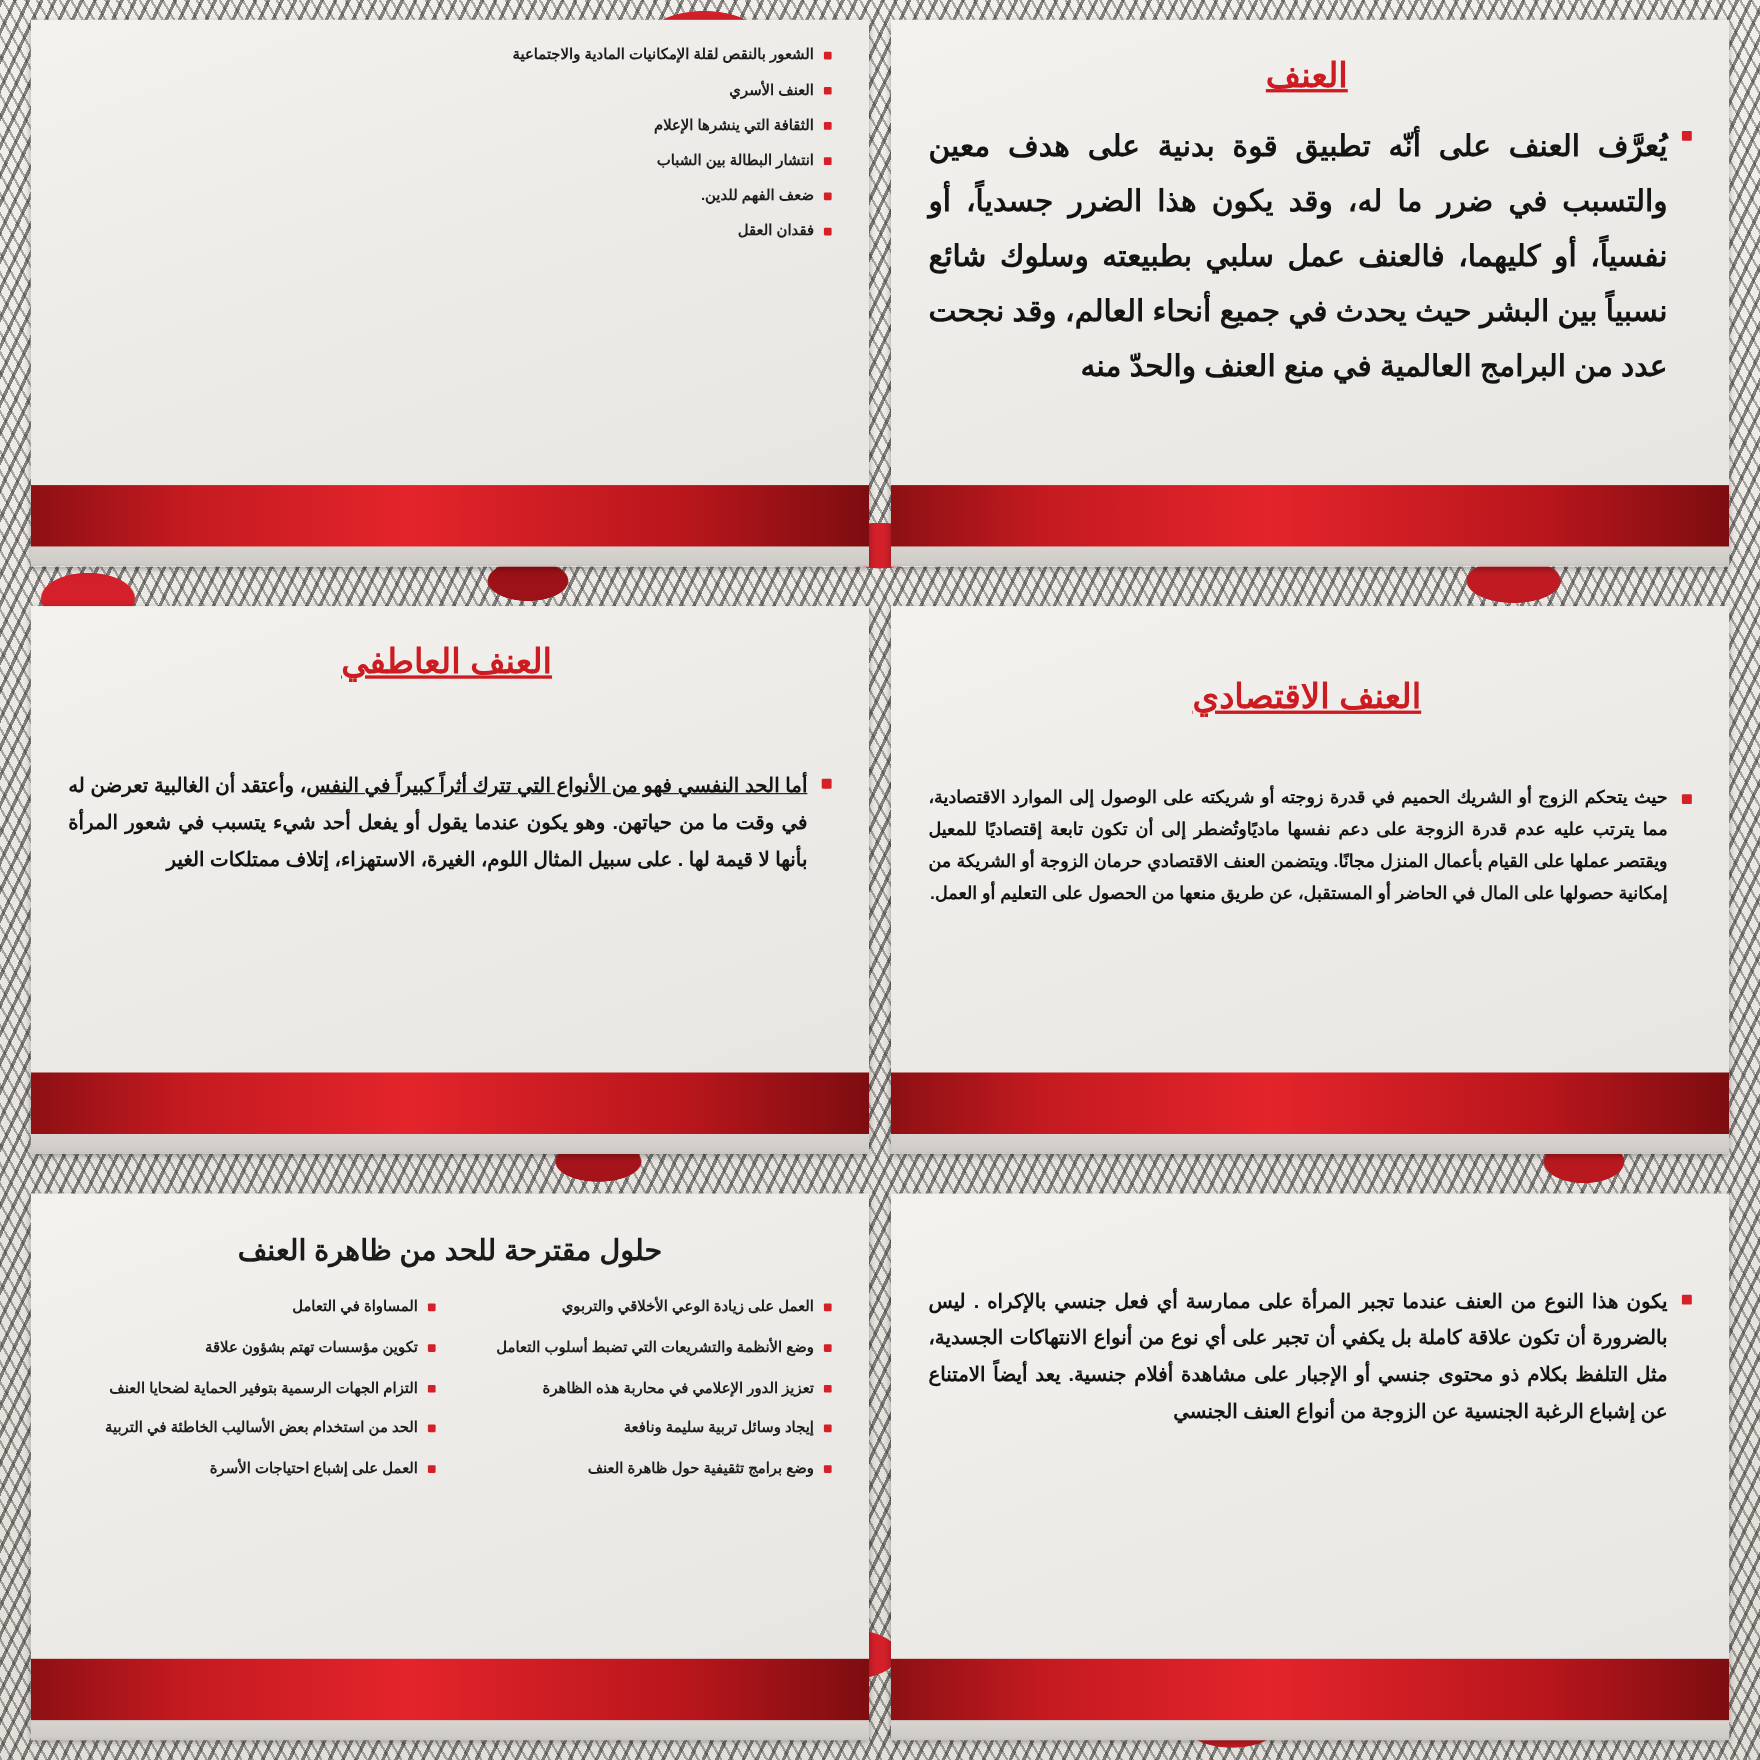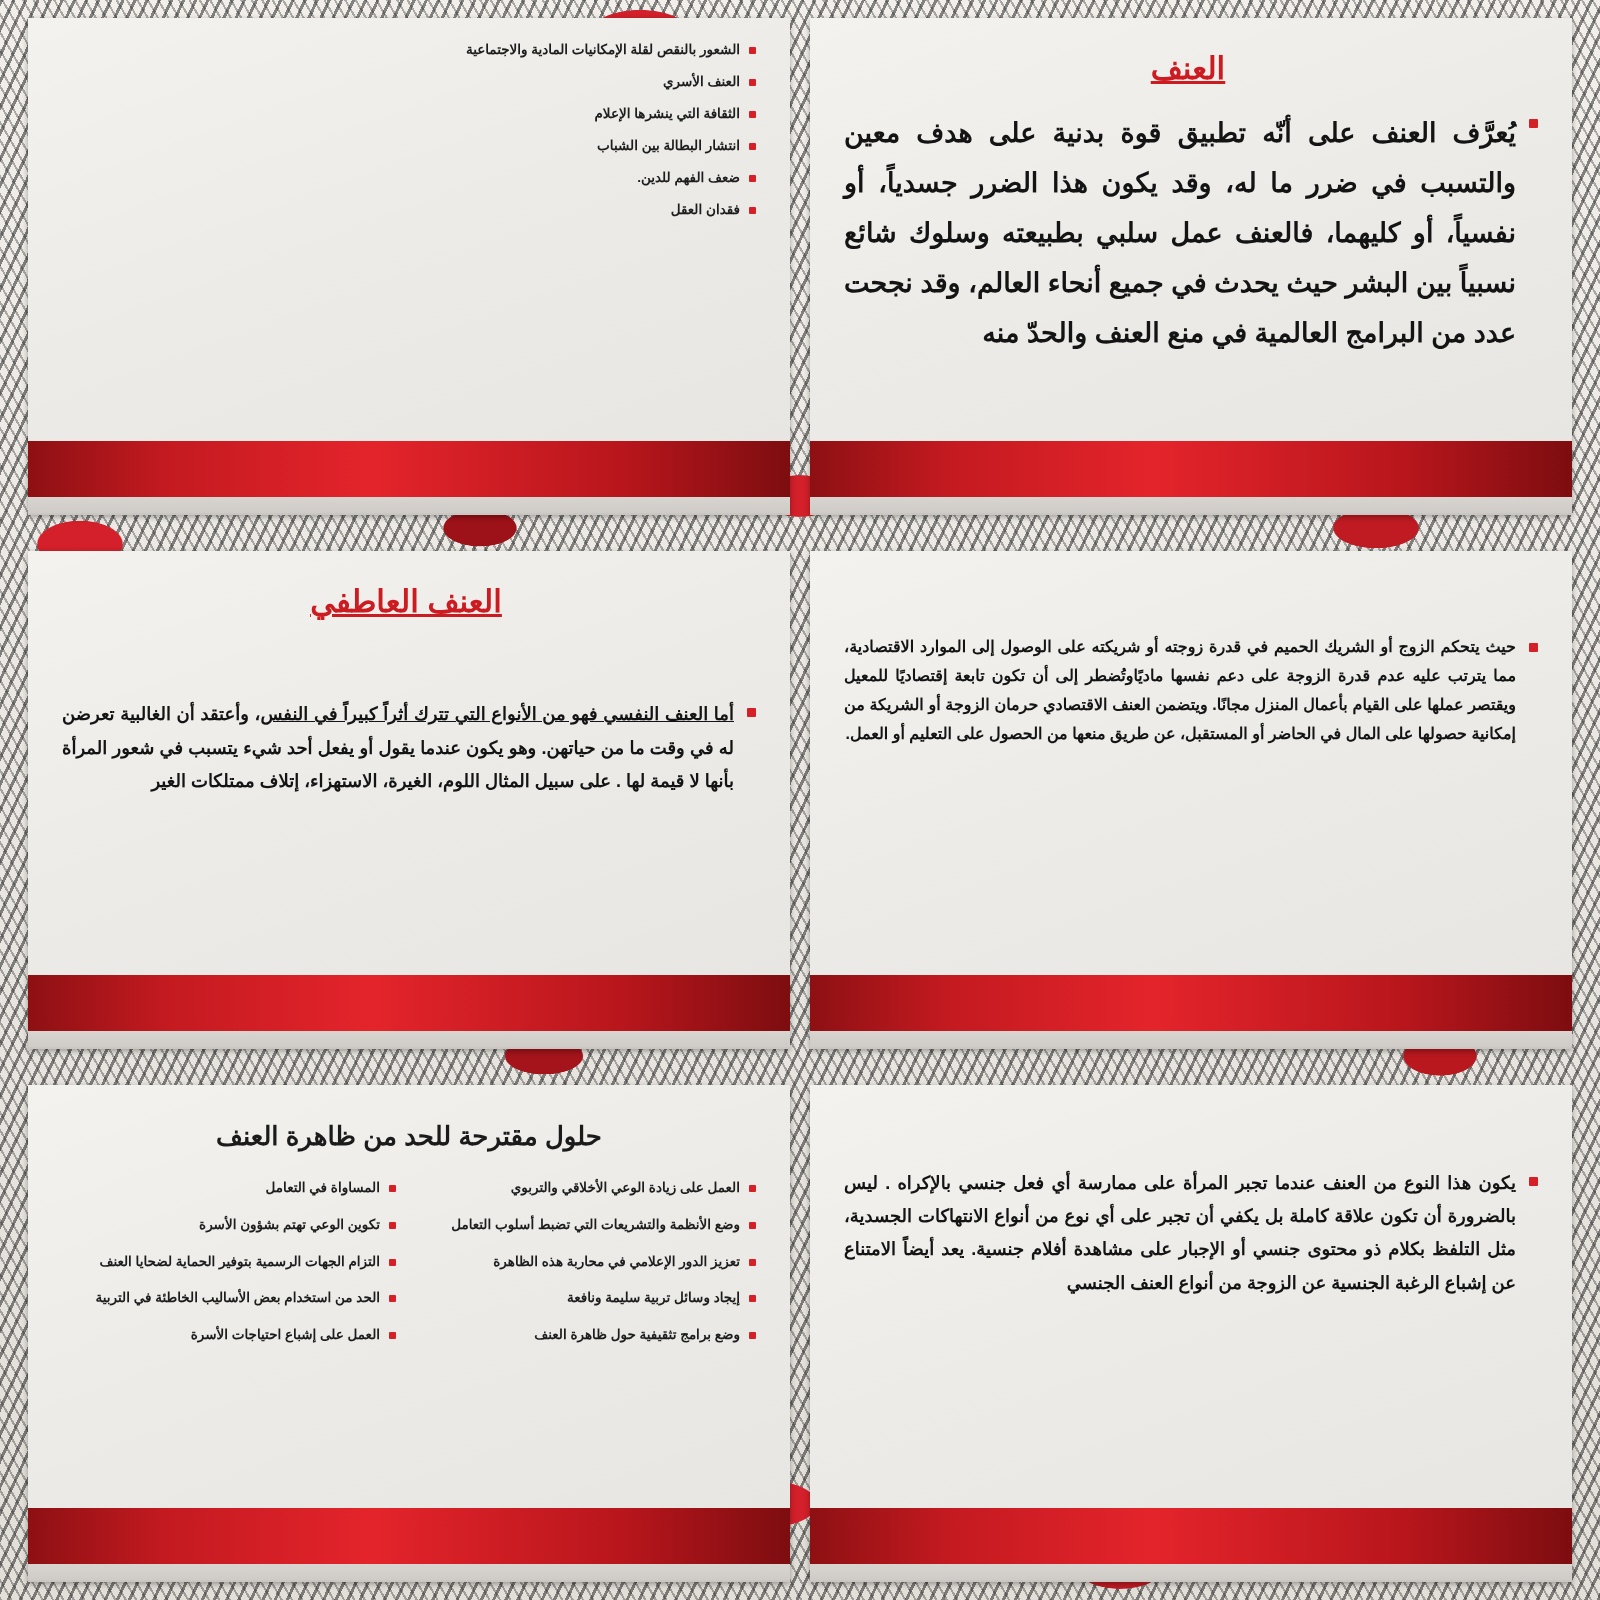--- a/index.html
+++ b/index.html
@@ -211,33 +211,34 @@
           </ul>
         </div>
       </div>
     </div>
     <div class="band"></div>
     <div class="band-shadow"></div>
   </div>
 
   <div class="slide right">
     <div class="slide-body">
+      <div class="title-red lower">العنف الاقتصادي</div>
       <div class="para-wrap spacer-top">
         <div class="para sm">حيث يتحكم الزوج أو الشريك الحميم في قدرة زوجته أو شريكته على الوصول إلى الموارد الاقتصادية، مما يترتب عليه عدم قدرة الزوجة على دعم نفسها ماديًاوتُضطر إلى أن تكون تابعة إقتصاديًا للمعيل ويقتصر عملها على القيام بأعمال المنزل مجانًا. ويتضمن العنف الاقتصادي حرمان الزوجة أو الشريكة من إمكانية حصولها على المال في الحاضر أو المستقبل، عن طريق منعها من الحصول على التعليم أو العمل.</div>
       </div>
     </div>
     <div class="band"></div>
     <div class="band-shadow"></div>
   </div>
 
   <div class="slide left">
     <div class="slide-body">
       <div class="title-red">العنف العاطفي</div>
       <div class="para-wrap spacer-top-lg">
-        <div class="para md"><u>أما العنف النفسي فهو من الأنواع التي تترك أثراً كبيراً في النفس</u><span>، وأعتقد أن الغالبية تعرضن له في وقت ما من حياتهن. وهو يكون عندما يقول أو يفعل أحد شيء يتسبب في شعور المرأة بأنها لا قيمة لها . على سبيل المثال  اللوم، الغيرة، الاستهزاء، إتلاف ممتلكات الغير</span></div>
+        <div class="para md"><u>أما الحد النفسي فهو من الأنواع التي تترك أثراً كبيراً في النفس</u><span>، وأعتقد أن الغالبية تعرضن له في وقت ما من حياتهن. وهو يكون عندما يقول أو يفعل أحد شيء يتسبب في شعور المرأة بأنها لا قيمة لها . على سبيل المثال  اللوم، الغيرة، الاستهزاء، إتلاف ممتلكات الغير</span></div>
       </div>
     </div>
     <div class="band"></div>
     <div class="band-shadow"></div>
   </div>
 
   <div class="slide right">
     <div class="slide-body">
       <div class="para-wrap spacer-top">
         <div class="para md">يكون هذا النوع من العنف عندما تجبر المرأة على ممارسة أي فعل جنسي بالإكراه . ليس بالضرورة أن تكون علاقة كاملة بل يكفي أن تجبر على أي نوع من أنواع الانتهاكات الجسدية، مثل التلفظ بكلام ذو محتوى جنسي أو الإجبار على مشاهدة أفلام جنسية. يعد أيضاً الامتناع عن إشباع الرغبة الجنسية عن الزوجة من أنواع العنف الجنسي</div>
@@ -256,21 +257,21 @@
             <li>العمل على زيادة الوعي الأخلاقي والتربوي</li>
             <li>وضع الأنظمة والتشريعات التي تضبط أسلوب التعامل</li>
             <li>تعزيز الدور الإعلامي في محاربة هذه الظاهرة</li>
             <li>إيجاد وسائل تربية سليمة ونافعة</li>
             <li>وضع برامج تثقيفية حول ظاهرة العنف</li>
           </ul>
         </div>
         <div class="col">
           <ul class="bullets sparse">
             <li>المساواة  في التعامل</li>
-            <li>تكوين الوعي تهتم بشؤون الأسرة</li>
+            <li>تكوين مؤسسات تهتم بشؤون علاقة</li>
             <li>التزام الجهات الرسمية بتوفير الحماية لضحايا العنف</li>
             <li>الحد من استخدام بعض الأساليب الخاطئة في التربية</li>
             <li>العمل على إشباع احتياجات الأسرة</li>
           </ul>
         </div>
       </div>
     </div>
     <div class="band"></div>
     <div class="band-shadow"></div>
   </div>

